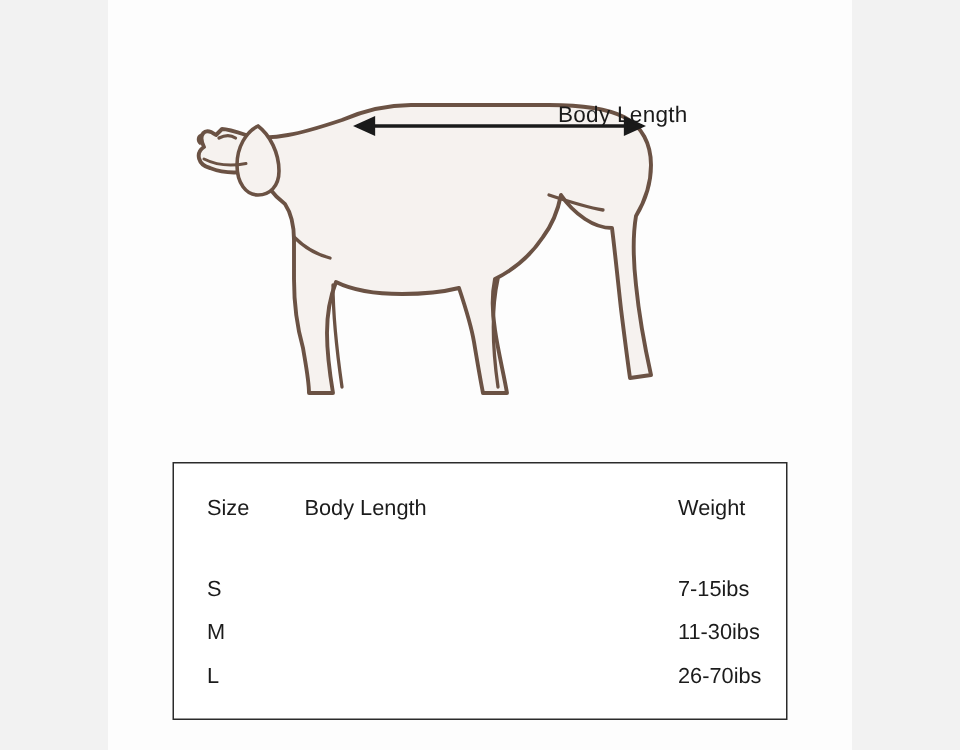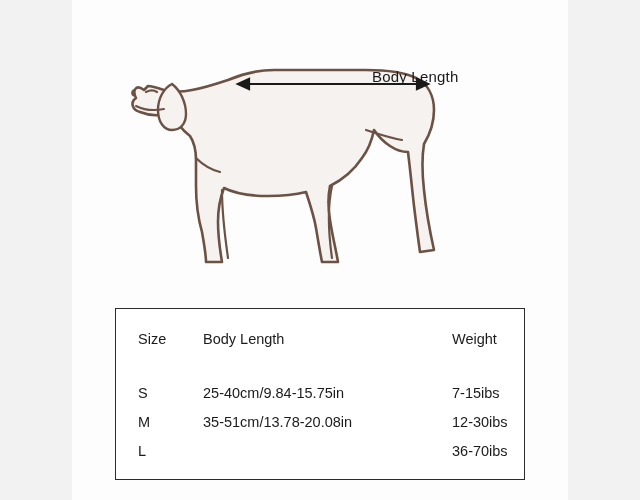--- a/index.html
+++ b/index.html
@@ -186,32 +186,30 @@
       <div class="table-inner">
 
         <div class="row header">
           <span class="cell c-size">Size</span>
           <span class="cell c-length">Body Length</span>
           <span class="cell c-weight">Weight</span>
         </div>
 
         <div class="row r1">
           <span class="cell c-size">S</span>
-          <span class="cell c-length">25-40cm/9.84-15.75in</span>
           <span class="cell c-weight">7-15ibs</span>
         </div>
 
         <div class="row r2">
           <span class="cell c-size">M</span>
-          <span class="cell c-length">35-51cm/13.78-20.08in</span>
-          <span class="cell c-weight">12-30ibs</span>
+          <span class="cell c-weight">11-30ibs</span>
         </div>
 
         <div class="row r3">
           <span class="cell c-size">L</span>
-          <span class="cell c-weight">36-70ibs</span>
+          <span class="cell c-weight">26-70ibs</span>
         </div>
 
       </div>
     </div>
 
   </div>
 </div>
 
 </body></html>

